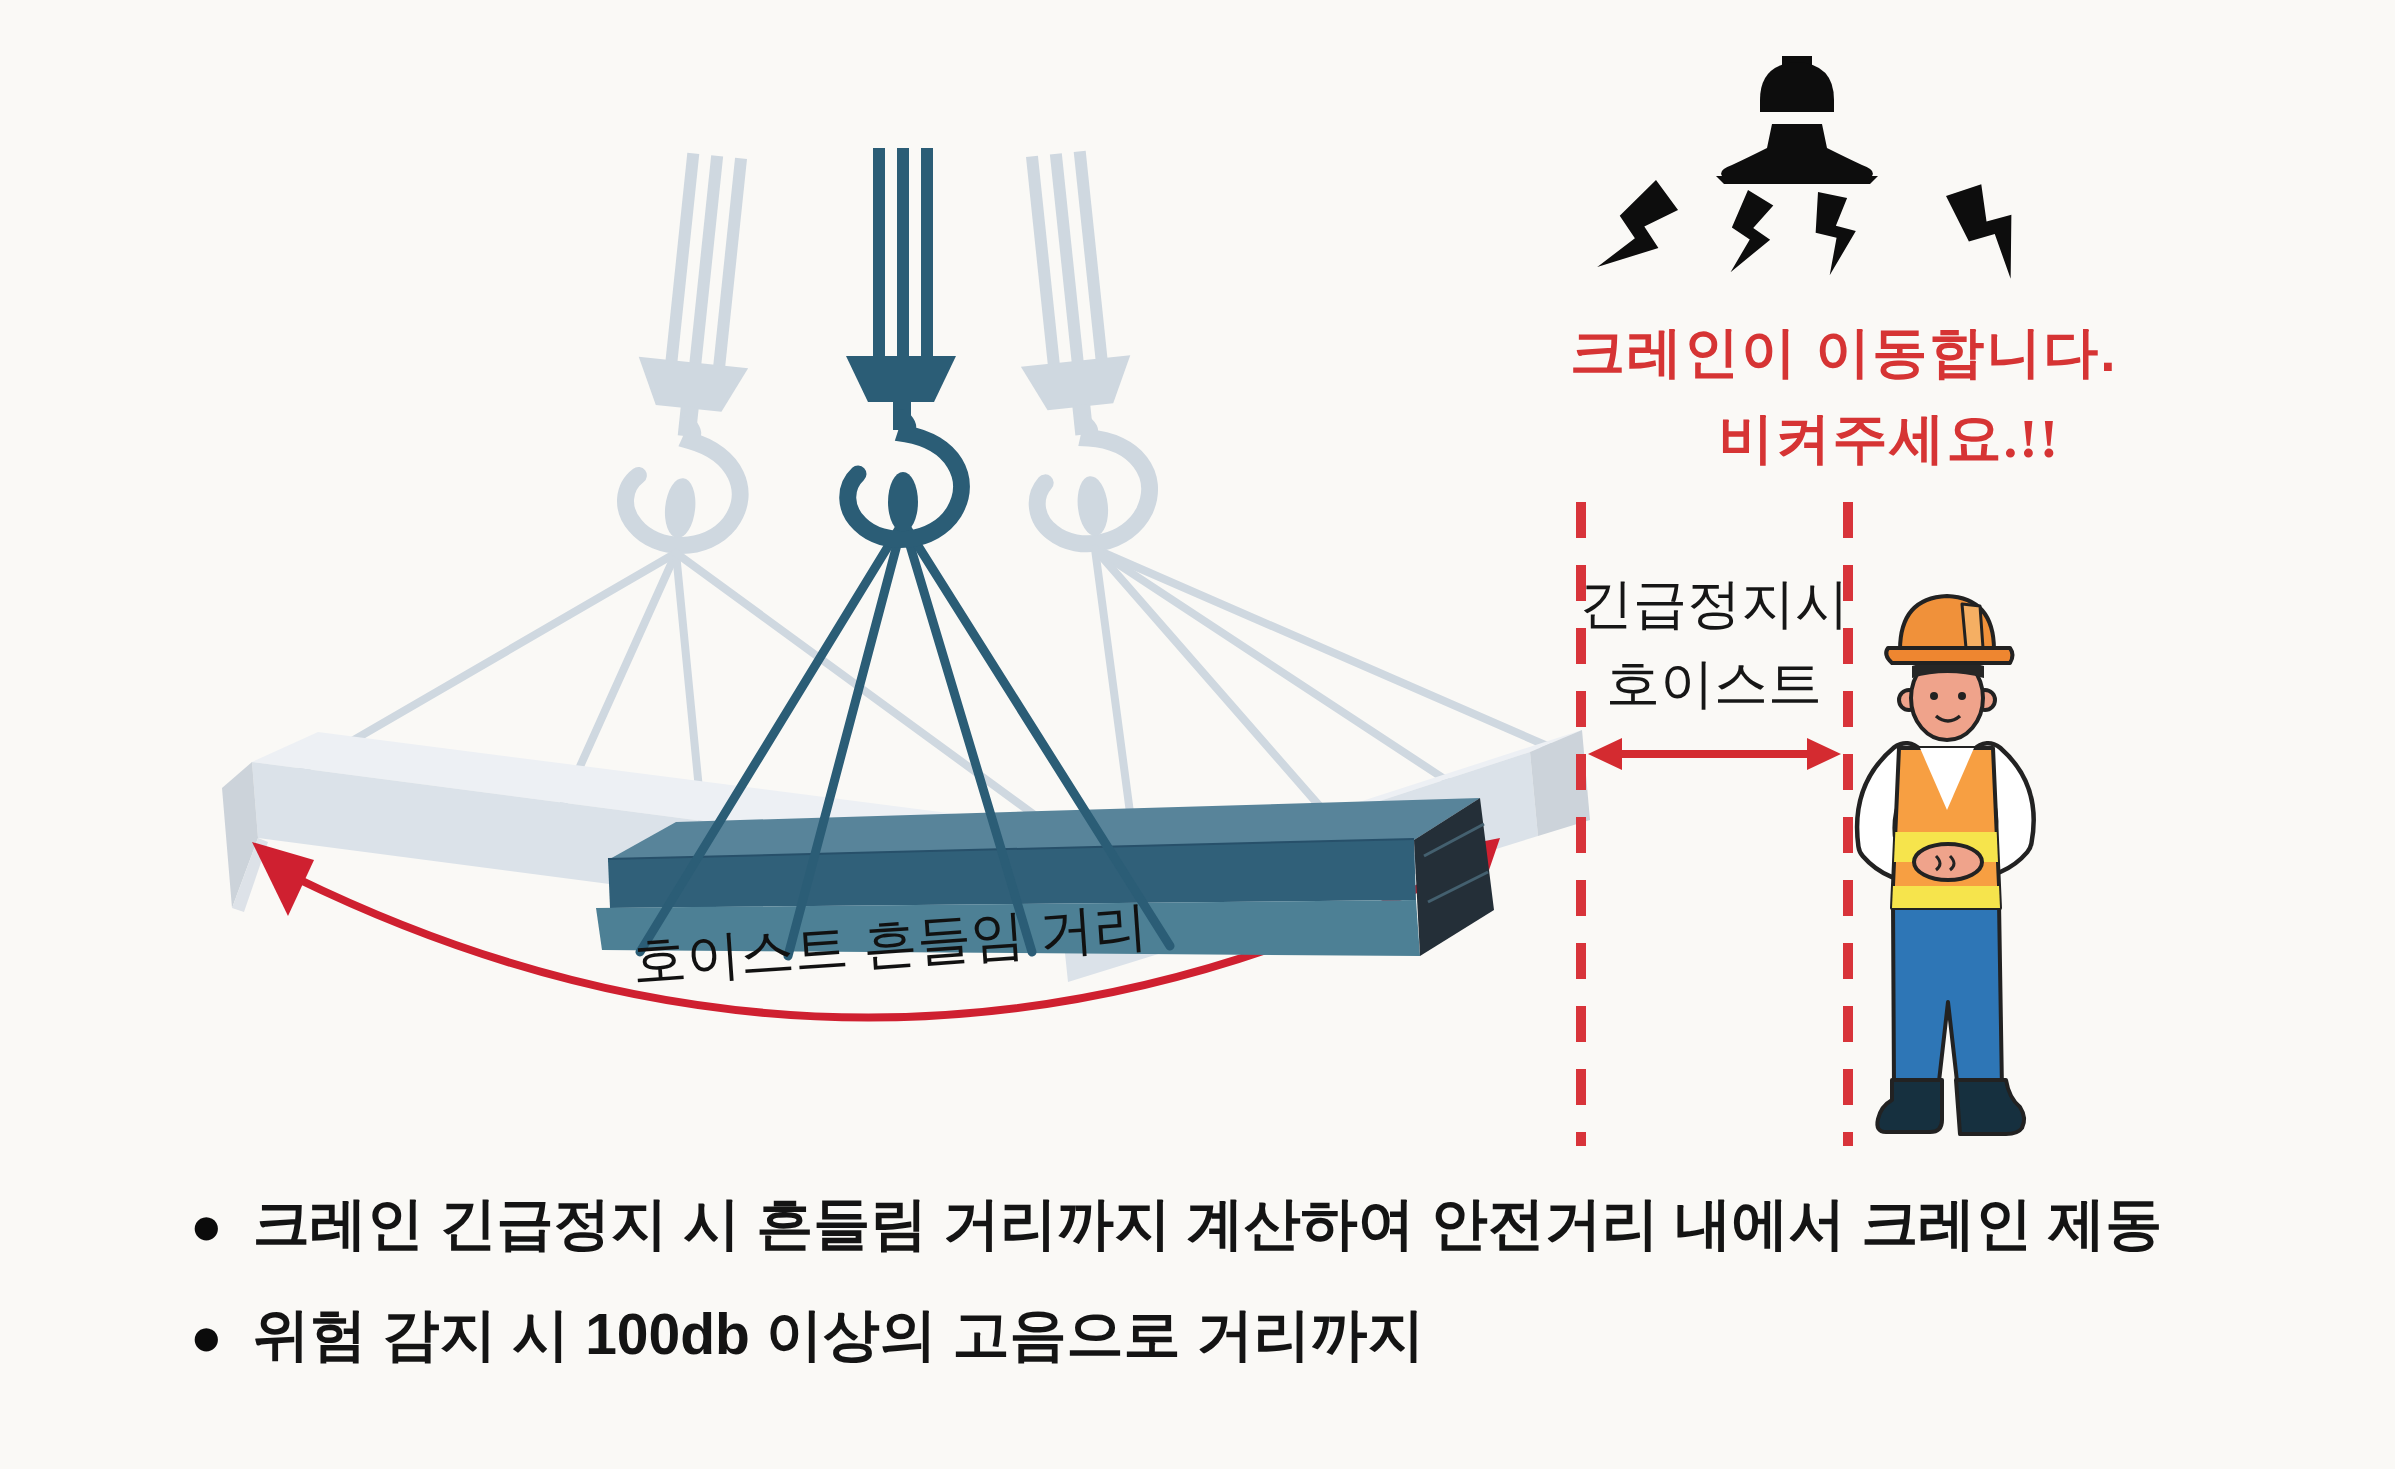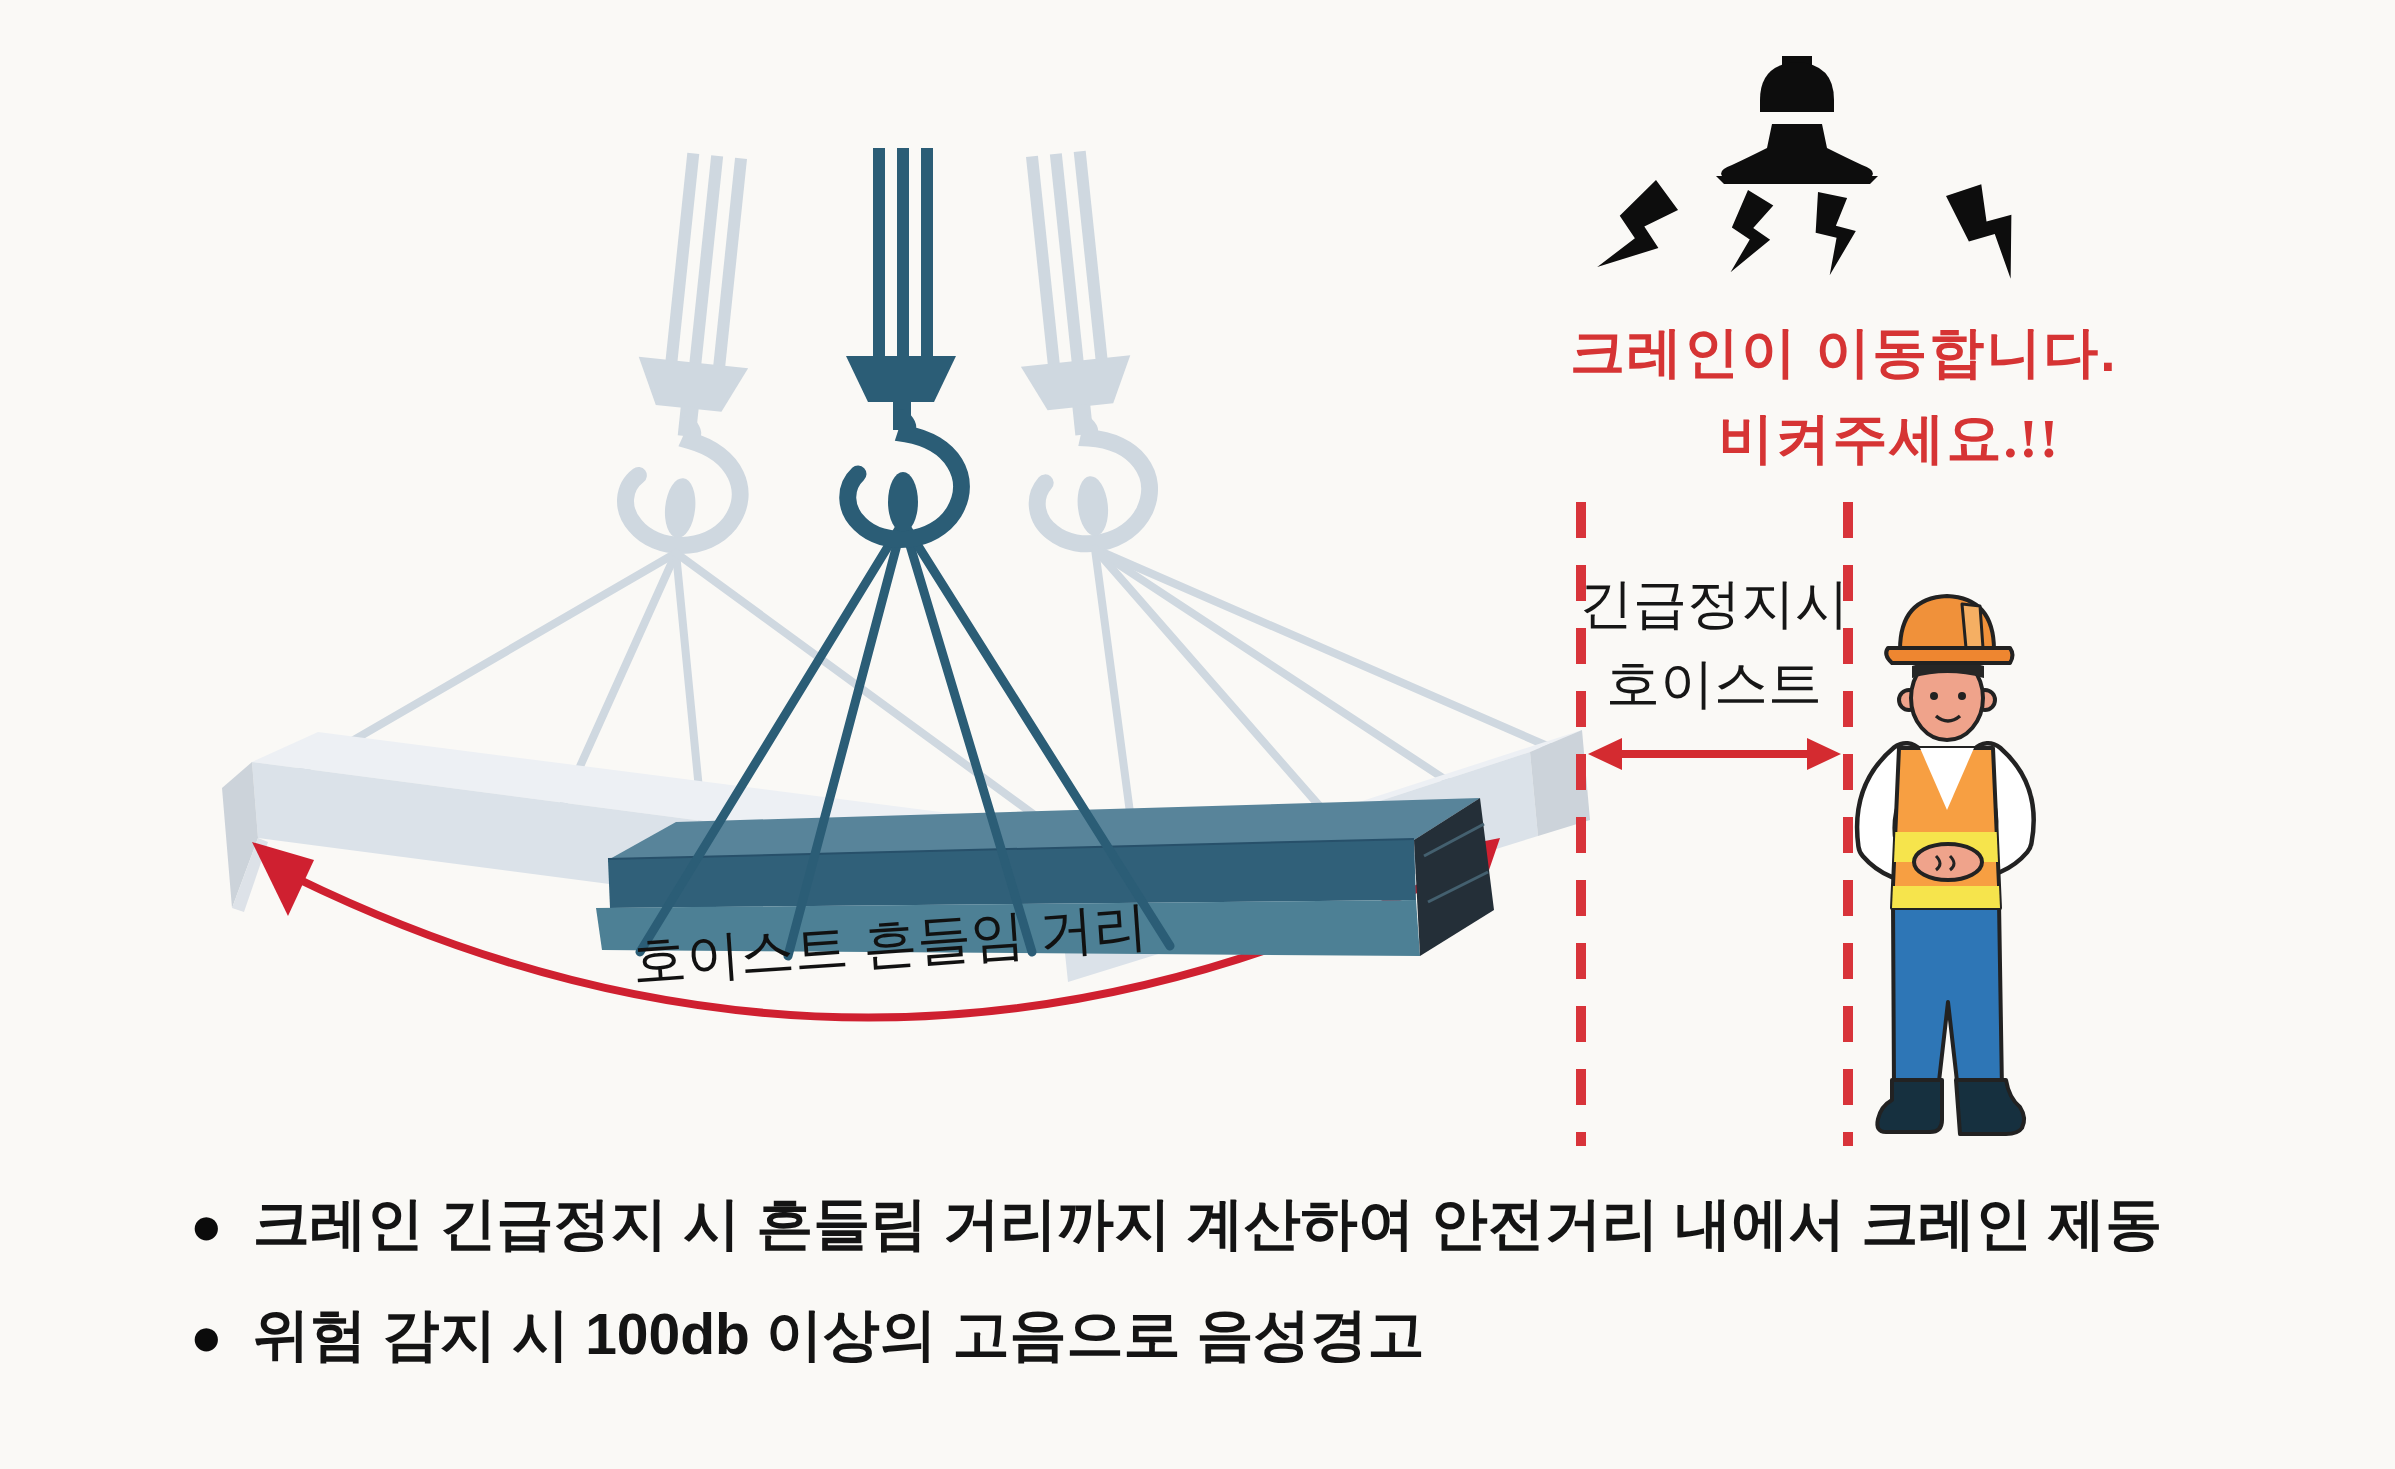--- a/index.html
+++ b/index.html
@@ -181,17 +181,17 @@
 
   <div id="swing-label" class="txt">호이스트 흔들임 거리</div>
 
   <div id="notes">
     <div class="note-row">
       <span class="note-dot">●</span>
       <span class="note-text">크레인 긴급정지 시 흔들림 거리까지 계산하여 안전거리 내에서 크레인 제동</span>
     </div>
     <div class="note-row">
       <span class="note-dot">●</span>
-      <span class="note-text">위험 감지 시 100db 이상의 고음으로 음성경고</span>
+      <span class="note-text">위험 감지 시 100db 이상의 고음으로 거리까지</span>
     </div>
   </div>
 
 </div>
 
 </body></html>

